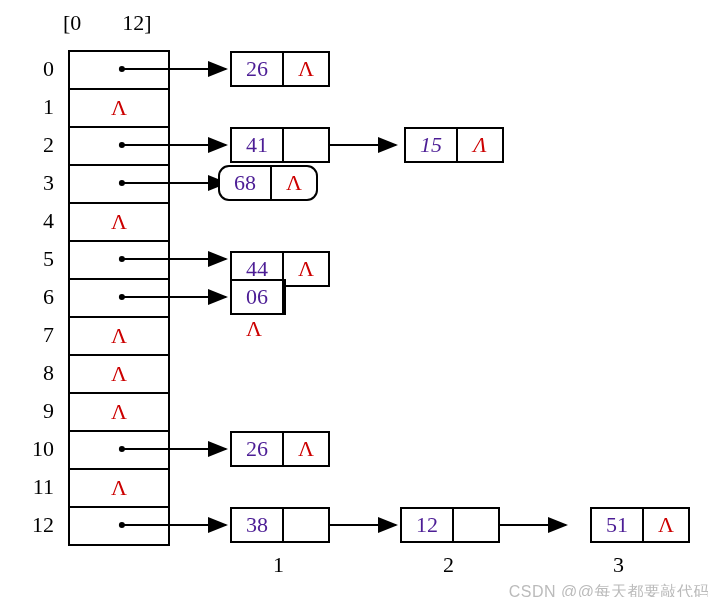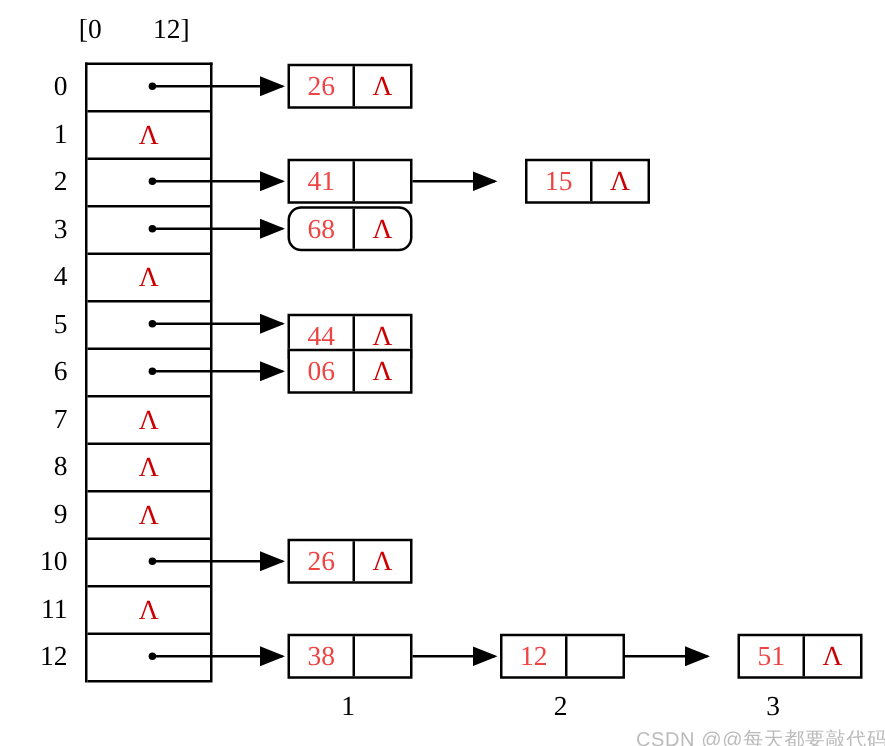--- a/index.html
+++ b/index.html
@@ -43,21 +43,21 @@
   .nodes { position:absolute; left:0; top:0; }
   .node {
     position: absolute;
     display: flex;
     border: 2px solid #000;
     height: 36px;
     background:#fff;
   }
   .node .val {
     width: 52px; text-align:center; line-height:32px;
-    color: #ef4444; border-right: 2px solid #000;
+    color: #4c1d95; border-right: 2px solid #000;
   }
   .node .ptr {
     width: 44px; text-align:center; line-height:32px;
   }
   .node .ptr.null { color:#c00; }
   .bottom-num {
     position:absolute; color:#000; font-size:22px;
   }
   .watermark {
     position:absolute; right:8px; bottom:4px;
@@ -142,33 +142,33 @@
 
   <div class="nodes" id="nodes">
       <div class="node" style="left: 220px; top: 41px;">
         <div class="val">26</div>
         <div class="ptr null">Λ</div>
       </div>
       <div class="node" style="left: 220px; top: 117px; align-items: flex-end;">
         <div class="val">41</div>
         <div class="ptr"></div>
       </div>
-      <div class="node" style="left: 410px; top: 117px;">
+      <div class="node" style="left: 394px; top: 117px; font-style: italic;">
         <div class="val">15</div>
         <div class="ptr null">Λ</div>
       </div>
-      <div class="node" style="left: 220px; top: 155px; border-radius: 11px;">
+      <div class="node" style="left: 208px; top: 155px; border-radius: 11px;">
         <div class="val">68</div>
         <div class="ptr null">Λ</div>
       </div>
       <div class="node" style="left: 220px; top: 217px; margin-top: 24px;">
         <div class="val">44</div>
         <div class="ptr null">Λ</div>
       </div>
-      <div class="node" style="left: 220px; top: 269px;">
+      <div class="node" style="left: 220px; top: 269px; flex-direction: column;">
         <div class="val">06</div>
         <div class="ptr null">Λ</div>
       </div>
       <div class="node" style="left: 220px; top: 421px;">
         <div class="val">26</div>
         <div class="ptr null">Λ</div>
       </div>
       <div class="node" style="left: 220px; top: 497px;">
         <div class="val">38</div>
         <div class="ptr"></div>

